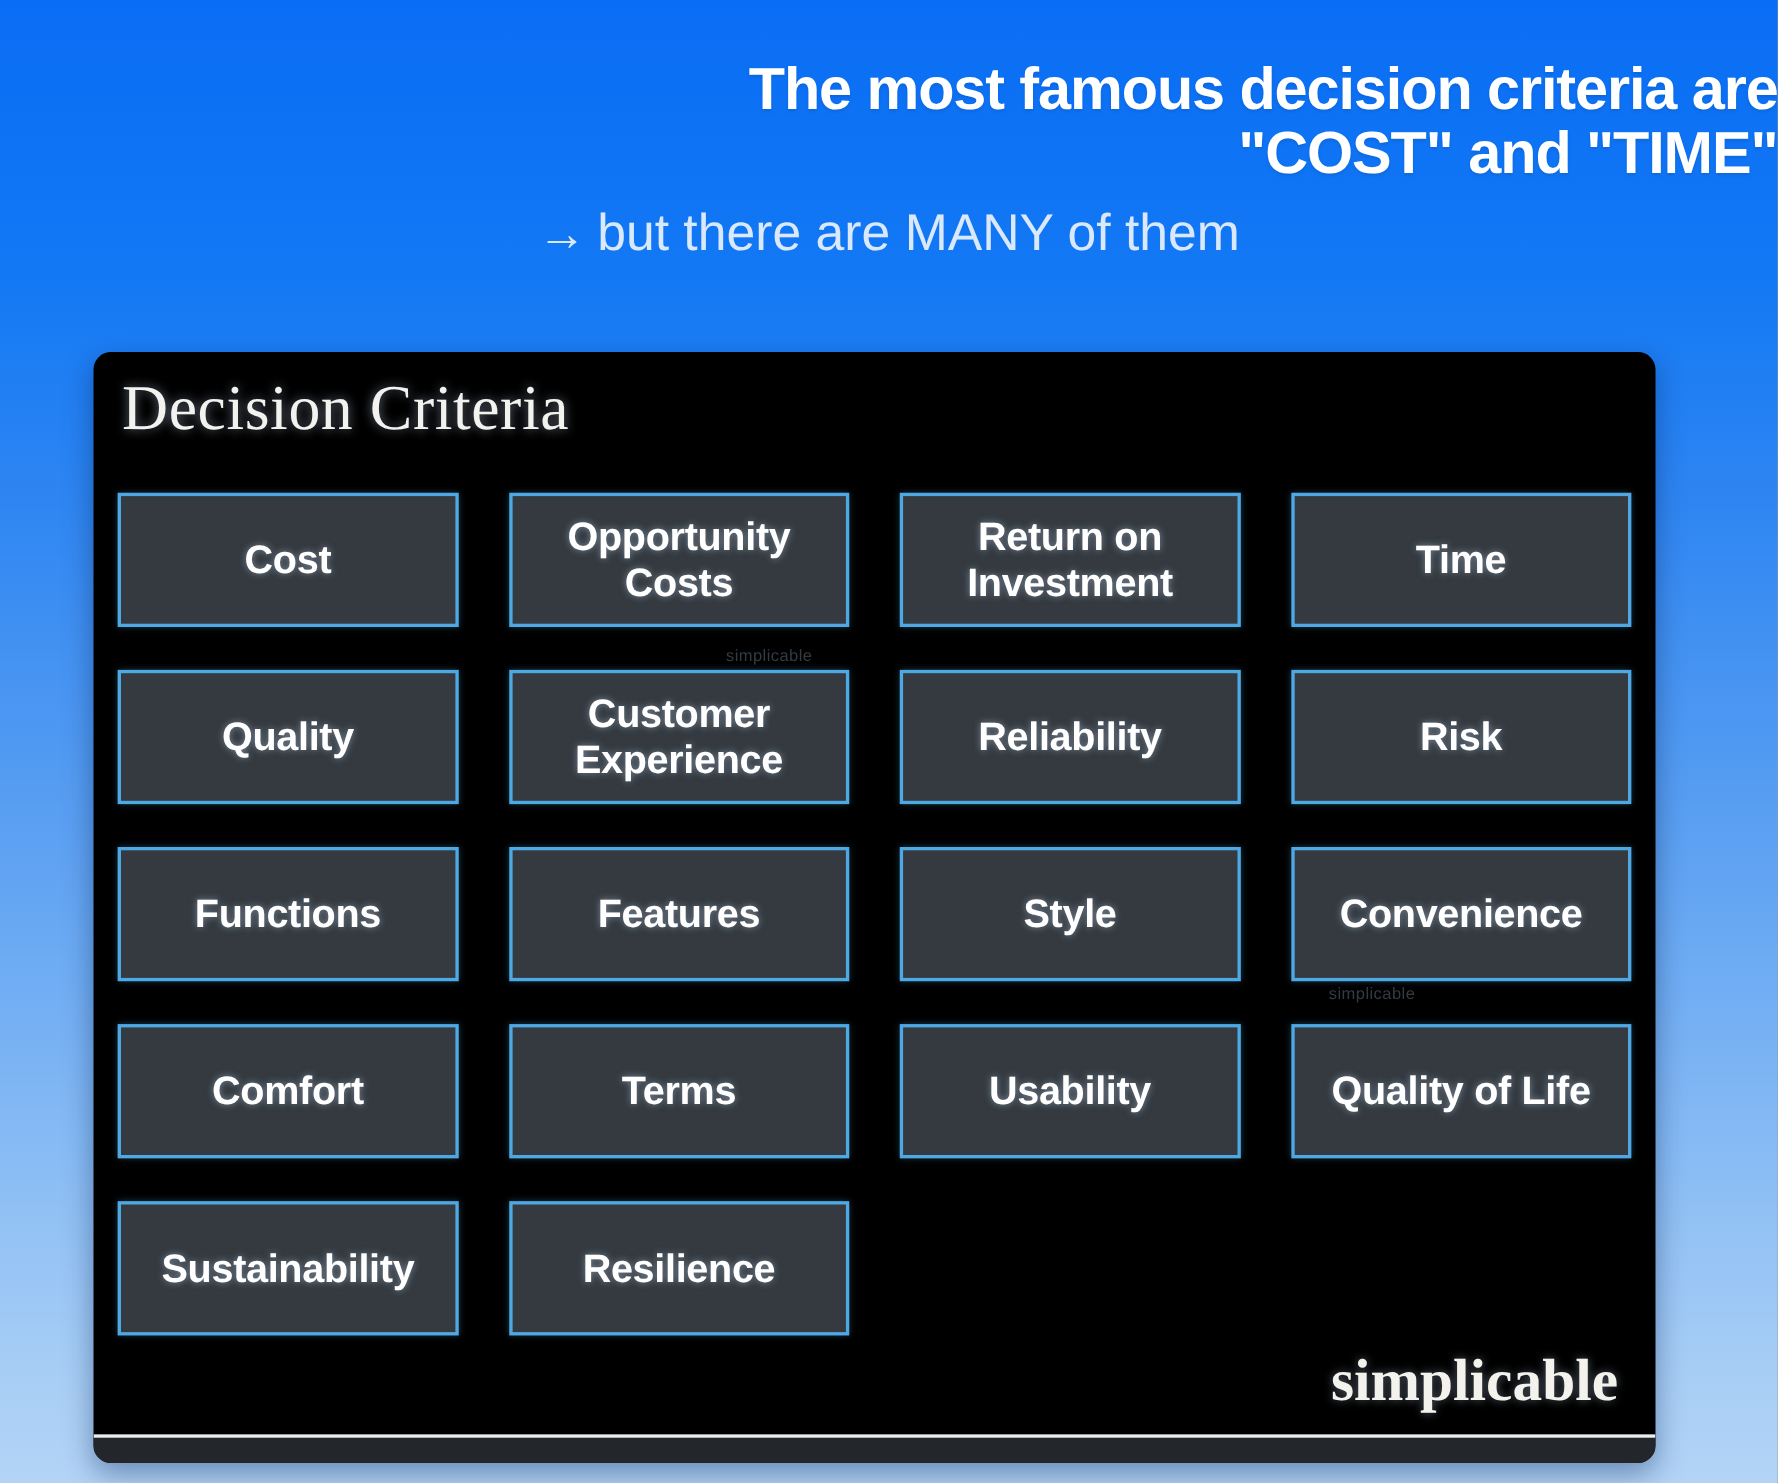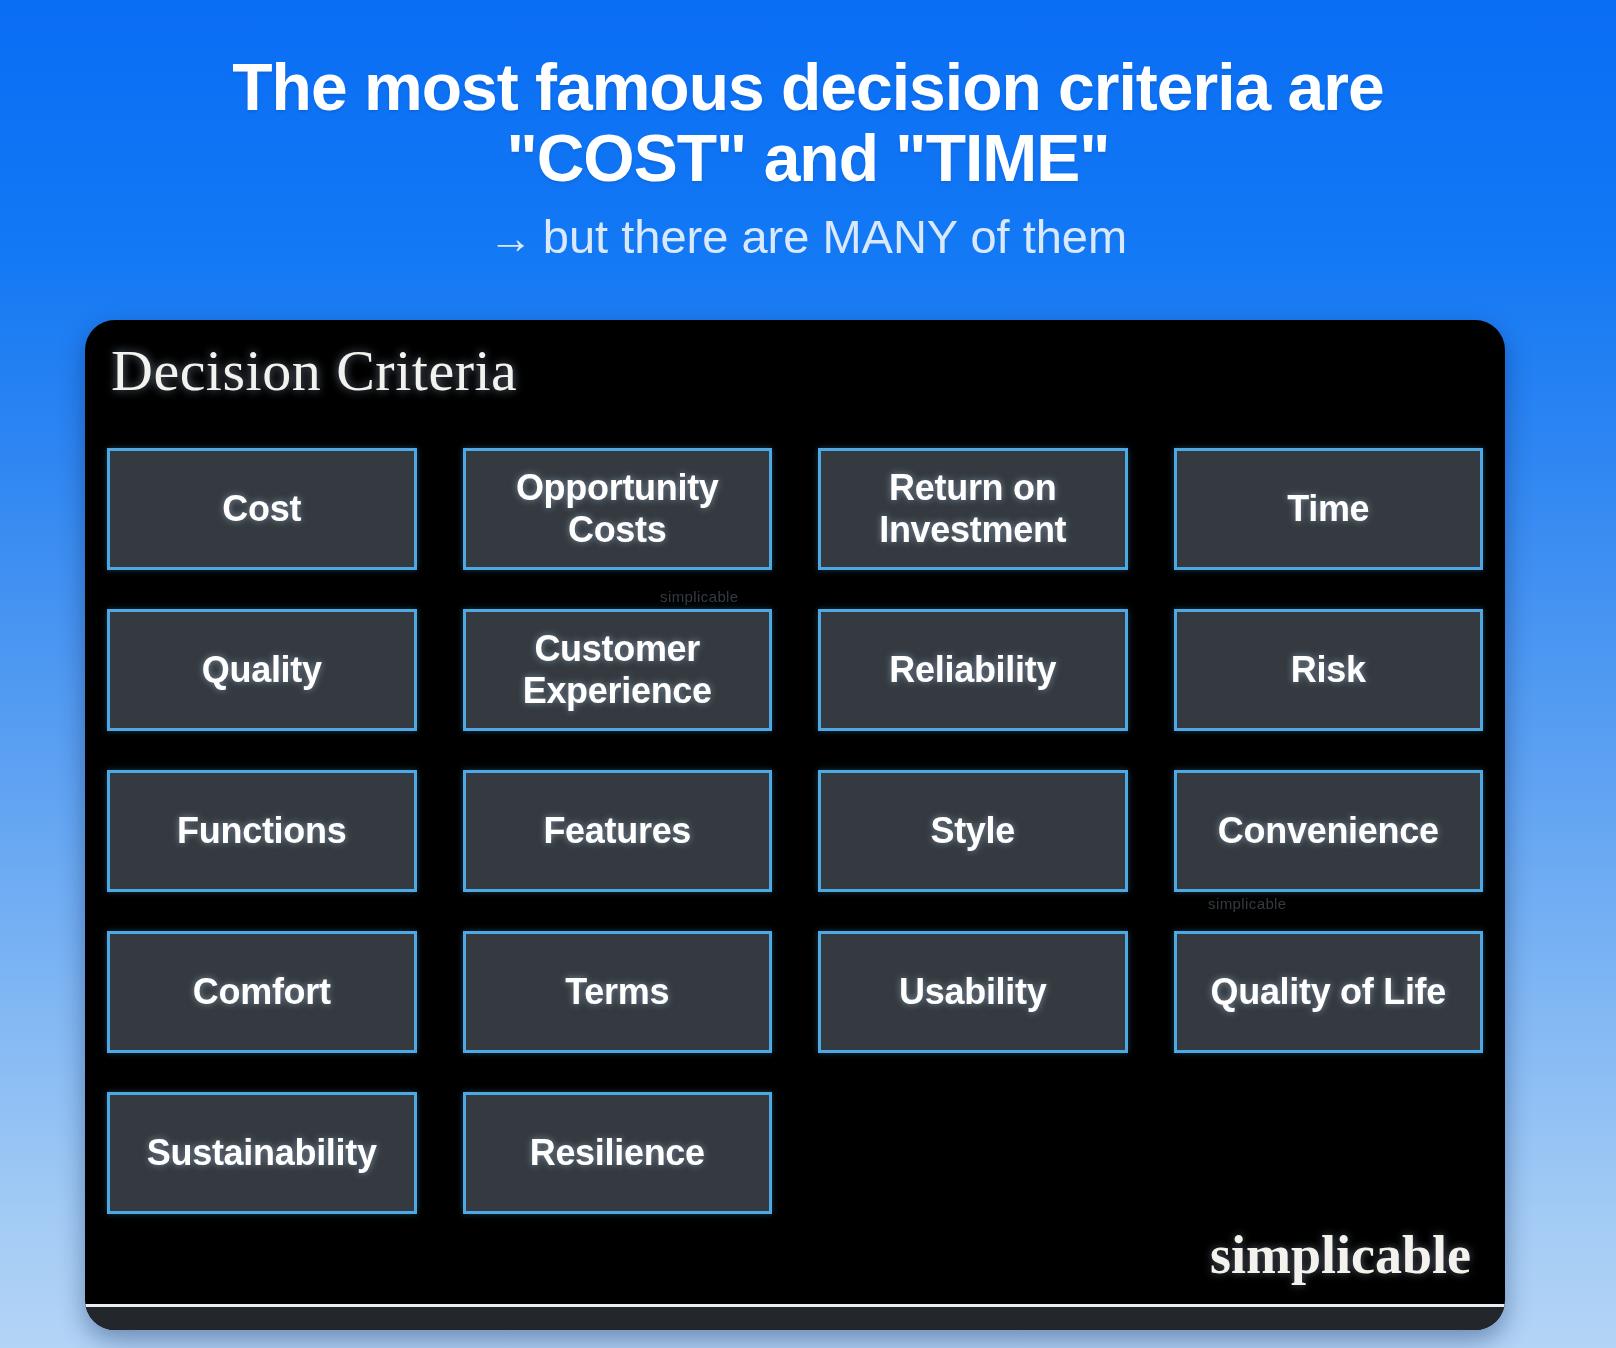--- a/index.html
+++ b/index.html
@@ -21,25 +21,26 @@
   }
 
   
   .header {
     padding-top:52px;
     text-align:center;
   }
   .headline {
     color:#ffffff;
     font-weight:bold;
-    font-size:66px;
+    font-size:54px;
     line-height:1.08;
     letter-spacing:-1px;
     text-shadow:0 2px 3px rgba(0,0,0,0.10);
     font-family:"Liberation Sans", sans-serif;
+    text-align:right;
   }
   .headline .line2 { display:block; }
   .subline {
     margin-top:14px;
     color:#d9e8fb;
     font-size:47px;
     font-weight:normal;
     letter-spacing:0px;
     font-family:"Liberation Sans", sans-serif;
   }
@@ -51,21 +52,21 @@
     left:85px;
     top:320px;
     width:1420px;
     height:1010px;
   }
   .card {
     position:relative;
     width:100%;
     height:100%;
     background:#000000;
-    border-radius:30px;
+    border-radius:16px;
     box-shadow:0 10px 26px rgba(0,30,80,0.40);
     overflow:hidden;
   }
   .card-footer-strip {
     position:absolute;
     left:0; right:0; bottom:0;
     height:26px;
     background:#23272c;
     border-top:3px solid #e9eef3;
   }

